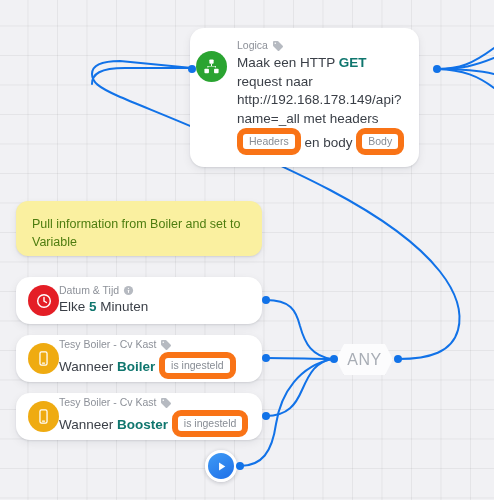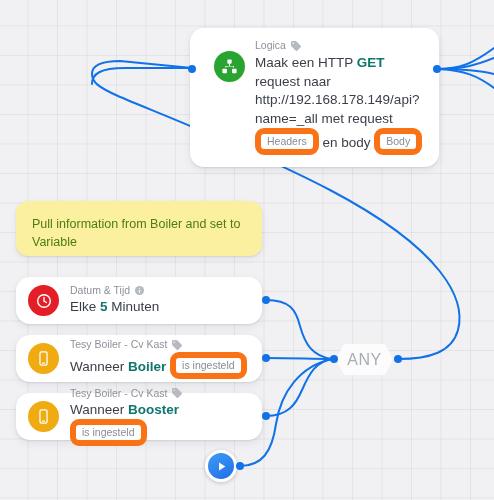--- a/index.html
+++ b/index.html
@@ -52,22 +52,22 @@
     background: #ffffff;
     border-radius: 14px;
     box-shadow: 0 1px 2px rgba(16,24,40,0.10), 0 3px 10px rgba(16,24,40,0.07);
     box-sizing: border-box;
   }
 
   
   #logica-card {
     left: 190px;
     top: 28px;
-    width: 249px;
-    padding: 11px 12px 12px 24px;
+    width: 229px;
+    padding: 11px 12px 12px 6px;
     display: flex;
     gap: 10px;
     align-items: flex-start;
   }
   .icon-circle {
     flex: 0 0 auto;
     width: 31px;
     height: 31px;
     border-radius: 50%;
     display: flex;
@@ -129,21 +129,20 @@
     color: #4d7c0f;
   }
 
   
   .trigger-card {
     left: 16px;
     width: 246px;
     height: 47px;
     padding: 4px 12px;
     display: flex;
-    gap: 11px;
     align-items: center;
   }
   #card-datetime { top: 277px; }
   #card-boiler   { top: 335px; }
   #card-booster  { top: 393px; }
   .trigger-card .icon-circle { margin-top: 0; }
   .trigger-card .node-sub { margin-bottom: 1px; }
 
   
   #any-node {
@@ -230,21 +229,21 @@
     </div>
     <div class="node-body">
       <div class="node-sub">
         <span>Logica</span>
         <span>
           <svg class="gi" width="12" height="12" viewBox="0 0 24 24" fill="#b6bac1">
             <path d="M21.4 11.6 12.4 2.6A2 2 0 0 0 11 2H4a2 2 0 0 0-2 2v7c0 .5.2 1 .6 1.4l9 9a2 2 0 0 0 2.8 0l7-7a2 2 0 0 0 0-2.8zM6.5 8A1.5 1.5 0 1 1 8 6.5 1.5 1.5 0 0 1 6.5 8z"></path>
           </svg>
         </span>
       </div>
-      <div class="node-title"><span>Maak een HTTP </span><b>GET</b><span> request naar http://192.168.178.149/api?name=_all</span><span> met request </span><span class="chip">Headers</span><span> en body </span><span class="chip">Body</span></div>
+      <div class="node-title"><span>Maak een HTTP </span><b>GET</b><span> request naar http://192.168.178.149/api?name=_all</span><span> met headers </span><span class="chip">Headers</span><span> en body </span><span class="chip">Body</span></div>
     </div>
   </div>
   <div class="port" style="left:188px; top:65px;"></div>
   <div class="port" style="left:433px; top:65px;"></div>
 
   <div id="sticky-note">
     <span>Pull information from Boiler and set to Variable</span>
   </div>
 
   <div class="node trigger-card" id="card-datetime">

